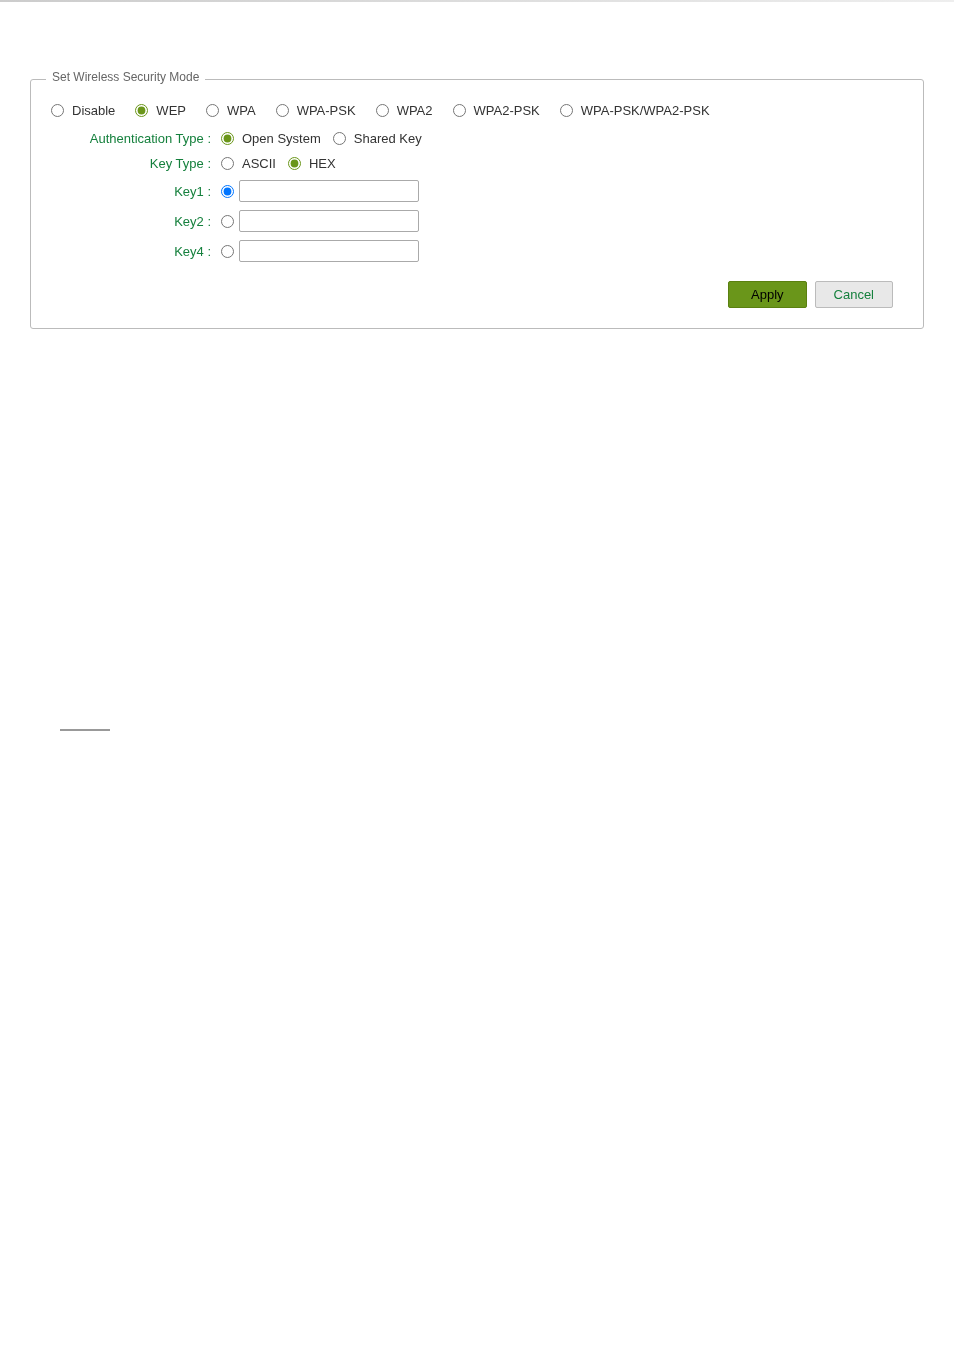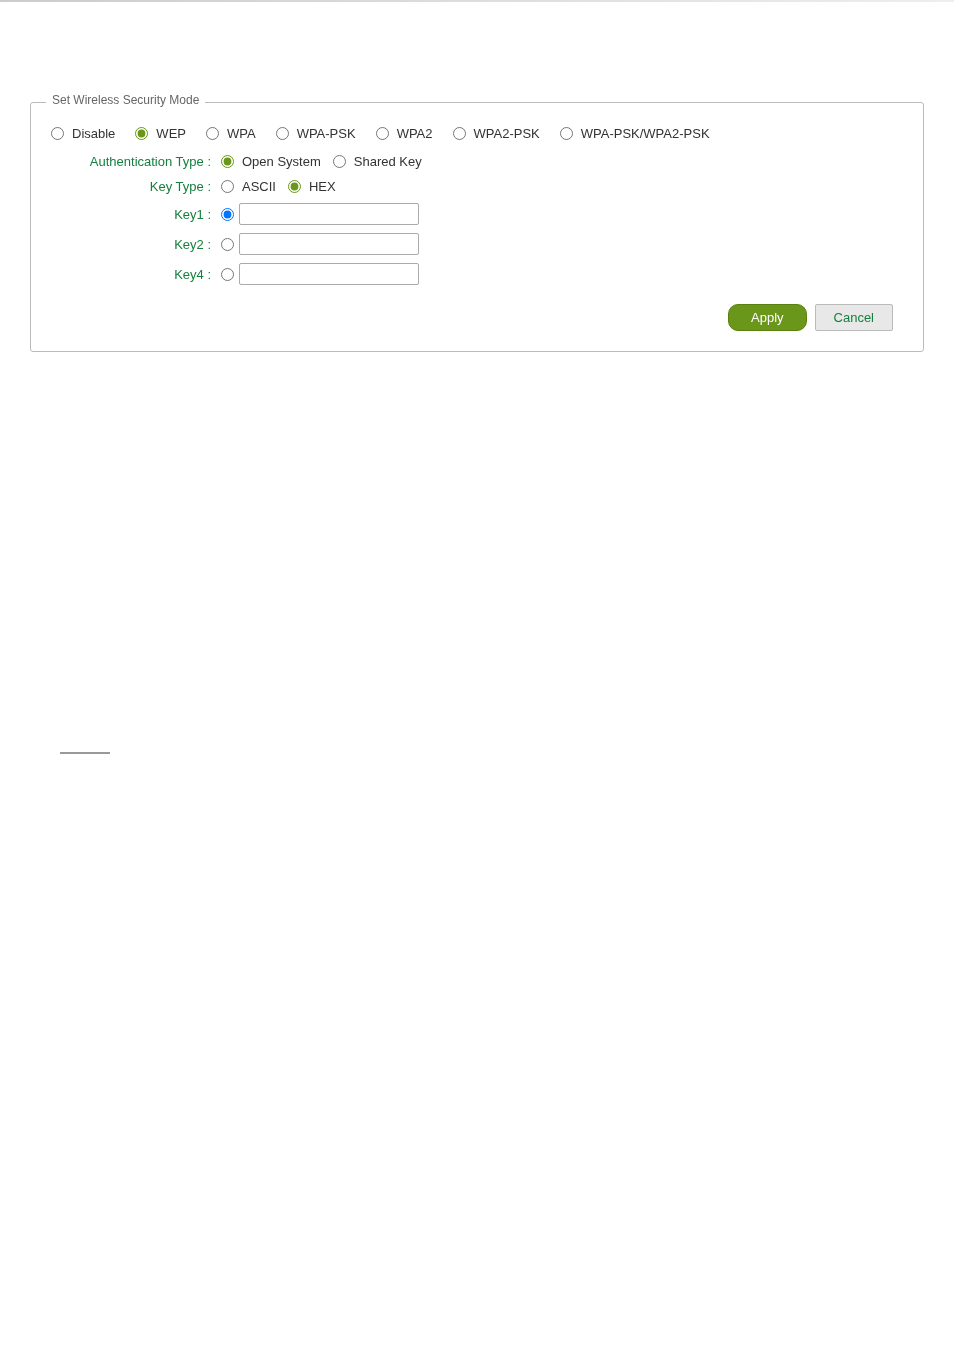--- a/index.html
+++ b/index.html
@@ -31,21 +31,21 @@
       margin-bottom: 20px;
     }
 
     .content-area {
       padding: 20px 30px;
     }
 
     .security-panel {
       border: 1px solid #bbb;
       border-radius: 3px;
-      margin-top: 60px;
+      margin-top: 37px;
       padding: 15px 20px 20px 20px;
       position: relative;
       background: #fff;
     }
 
     .panel-legend {
       position: absolute;
       top: -10px;
       left: 15px;
       background: #fff;
@@ -120,26 +120,26 @@
     .button-row {
       display: flex;
       justify-content: flex-end;
       gap: 8px;
       margin-top: 15px;
       padding-right: 10px;
     }
 
     .btn-apply {
       background: #6a961a;
-      color: #ffffff;
+      color: #000000;
       border: 1px solid #5a8010;
       padding: 4px 22px;
       font-size: 13px;
       cursor: pointer;
-      border-radius: 10px;
+      border-radius: 2px;
     }
 
     .btn-cancel {
       background: #e8e8e8;
       color: #15803d;
       border: 1px solid #bbb;
       padding: 5px 18px;
       font-size: 13px;
       cursor: pointer;
       border-radius: 2px;

